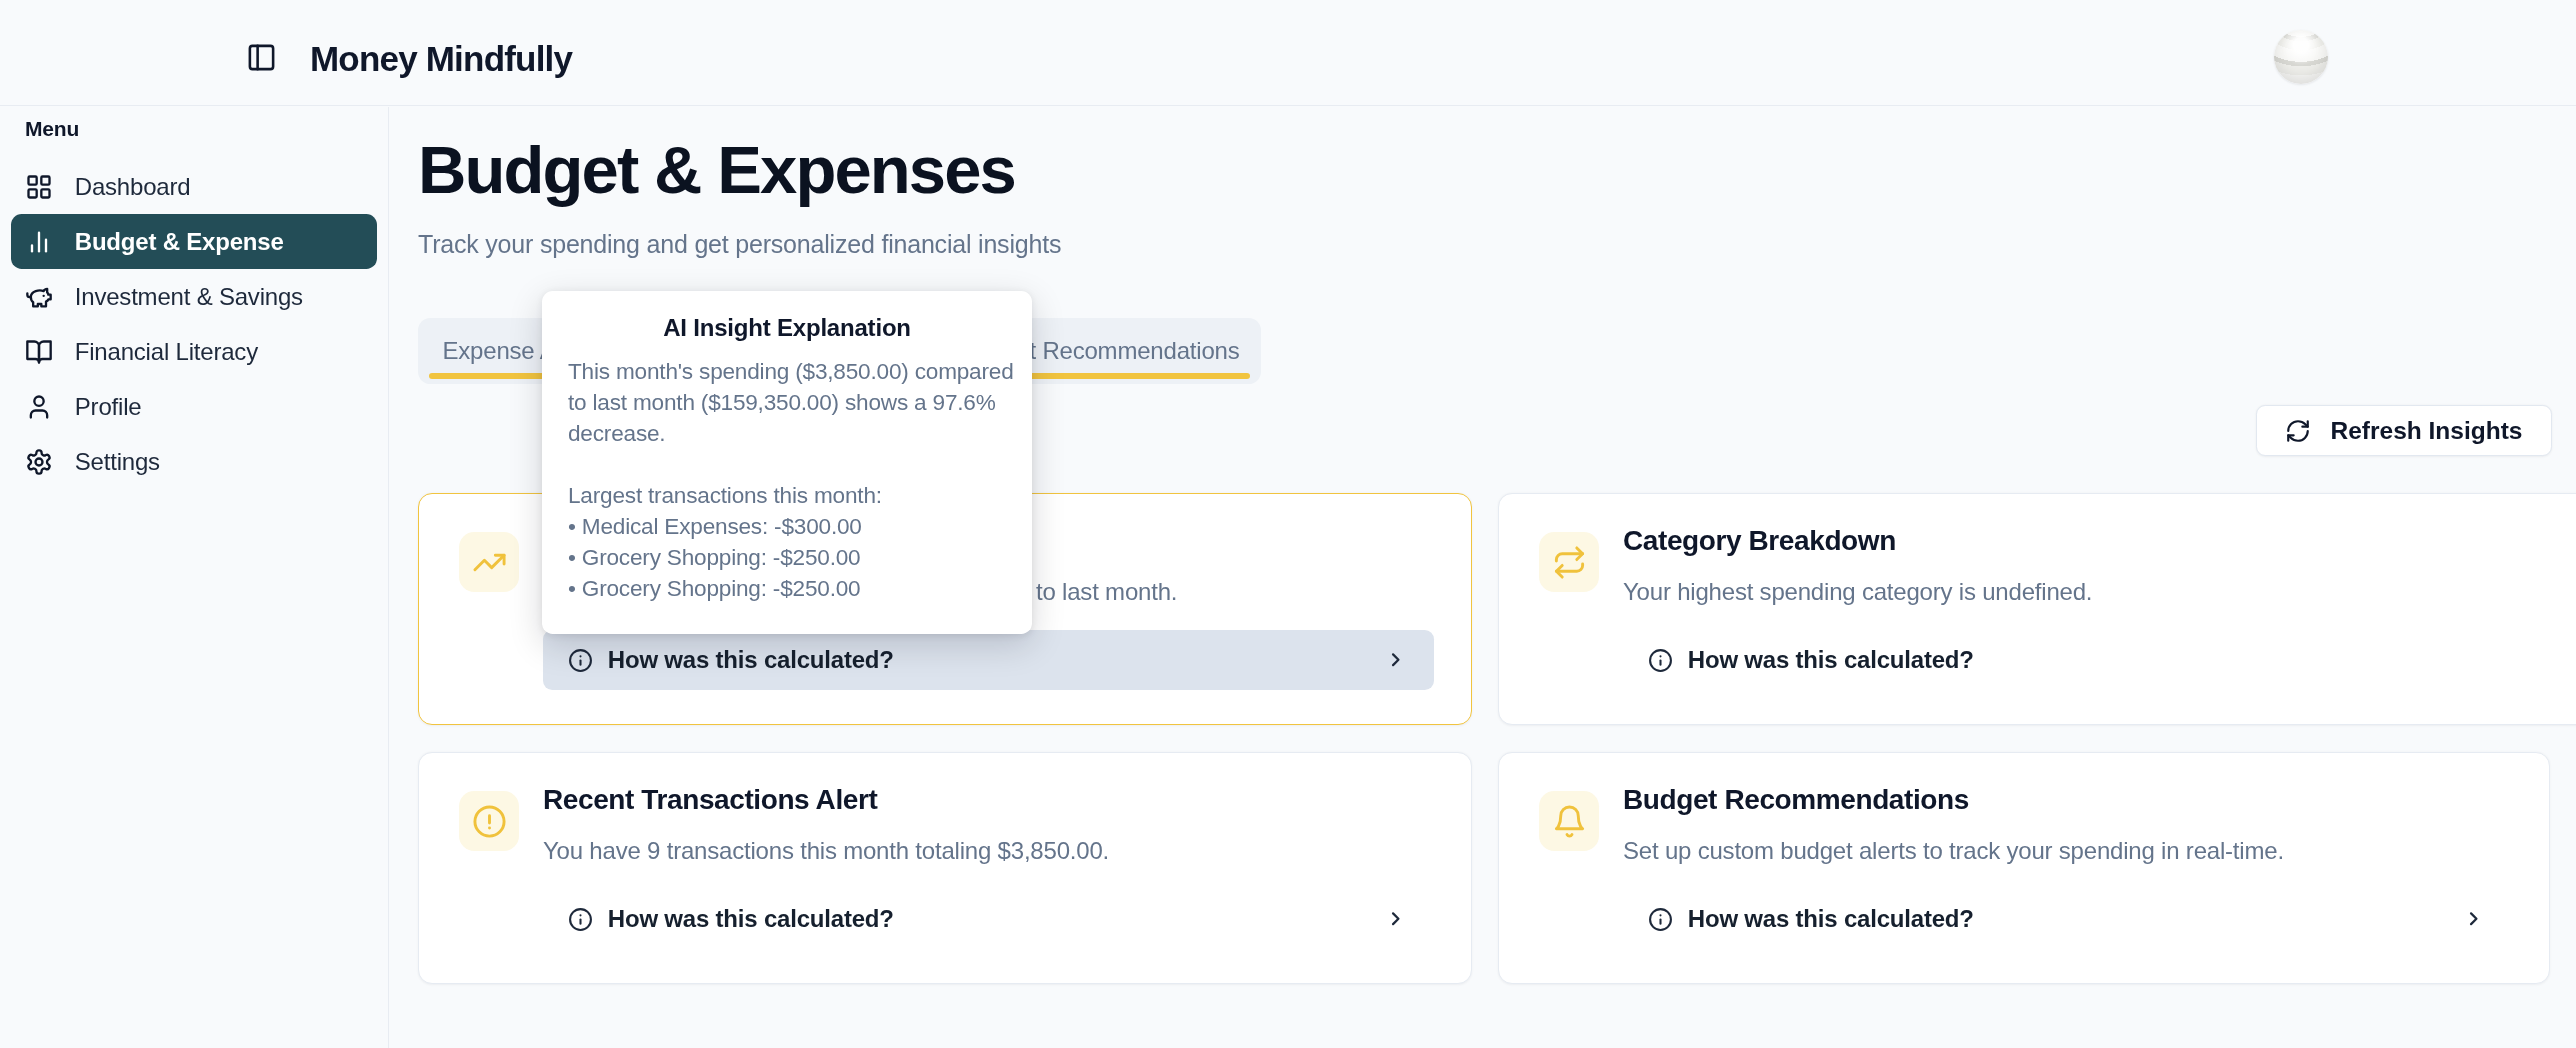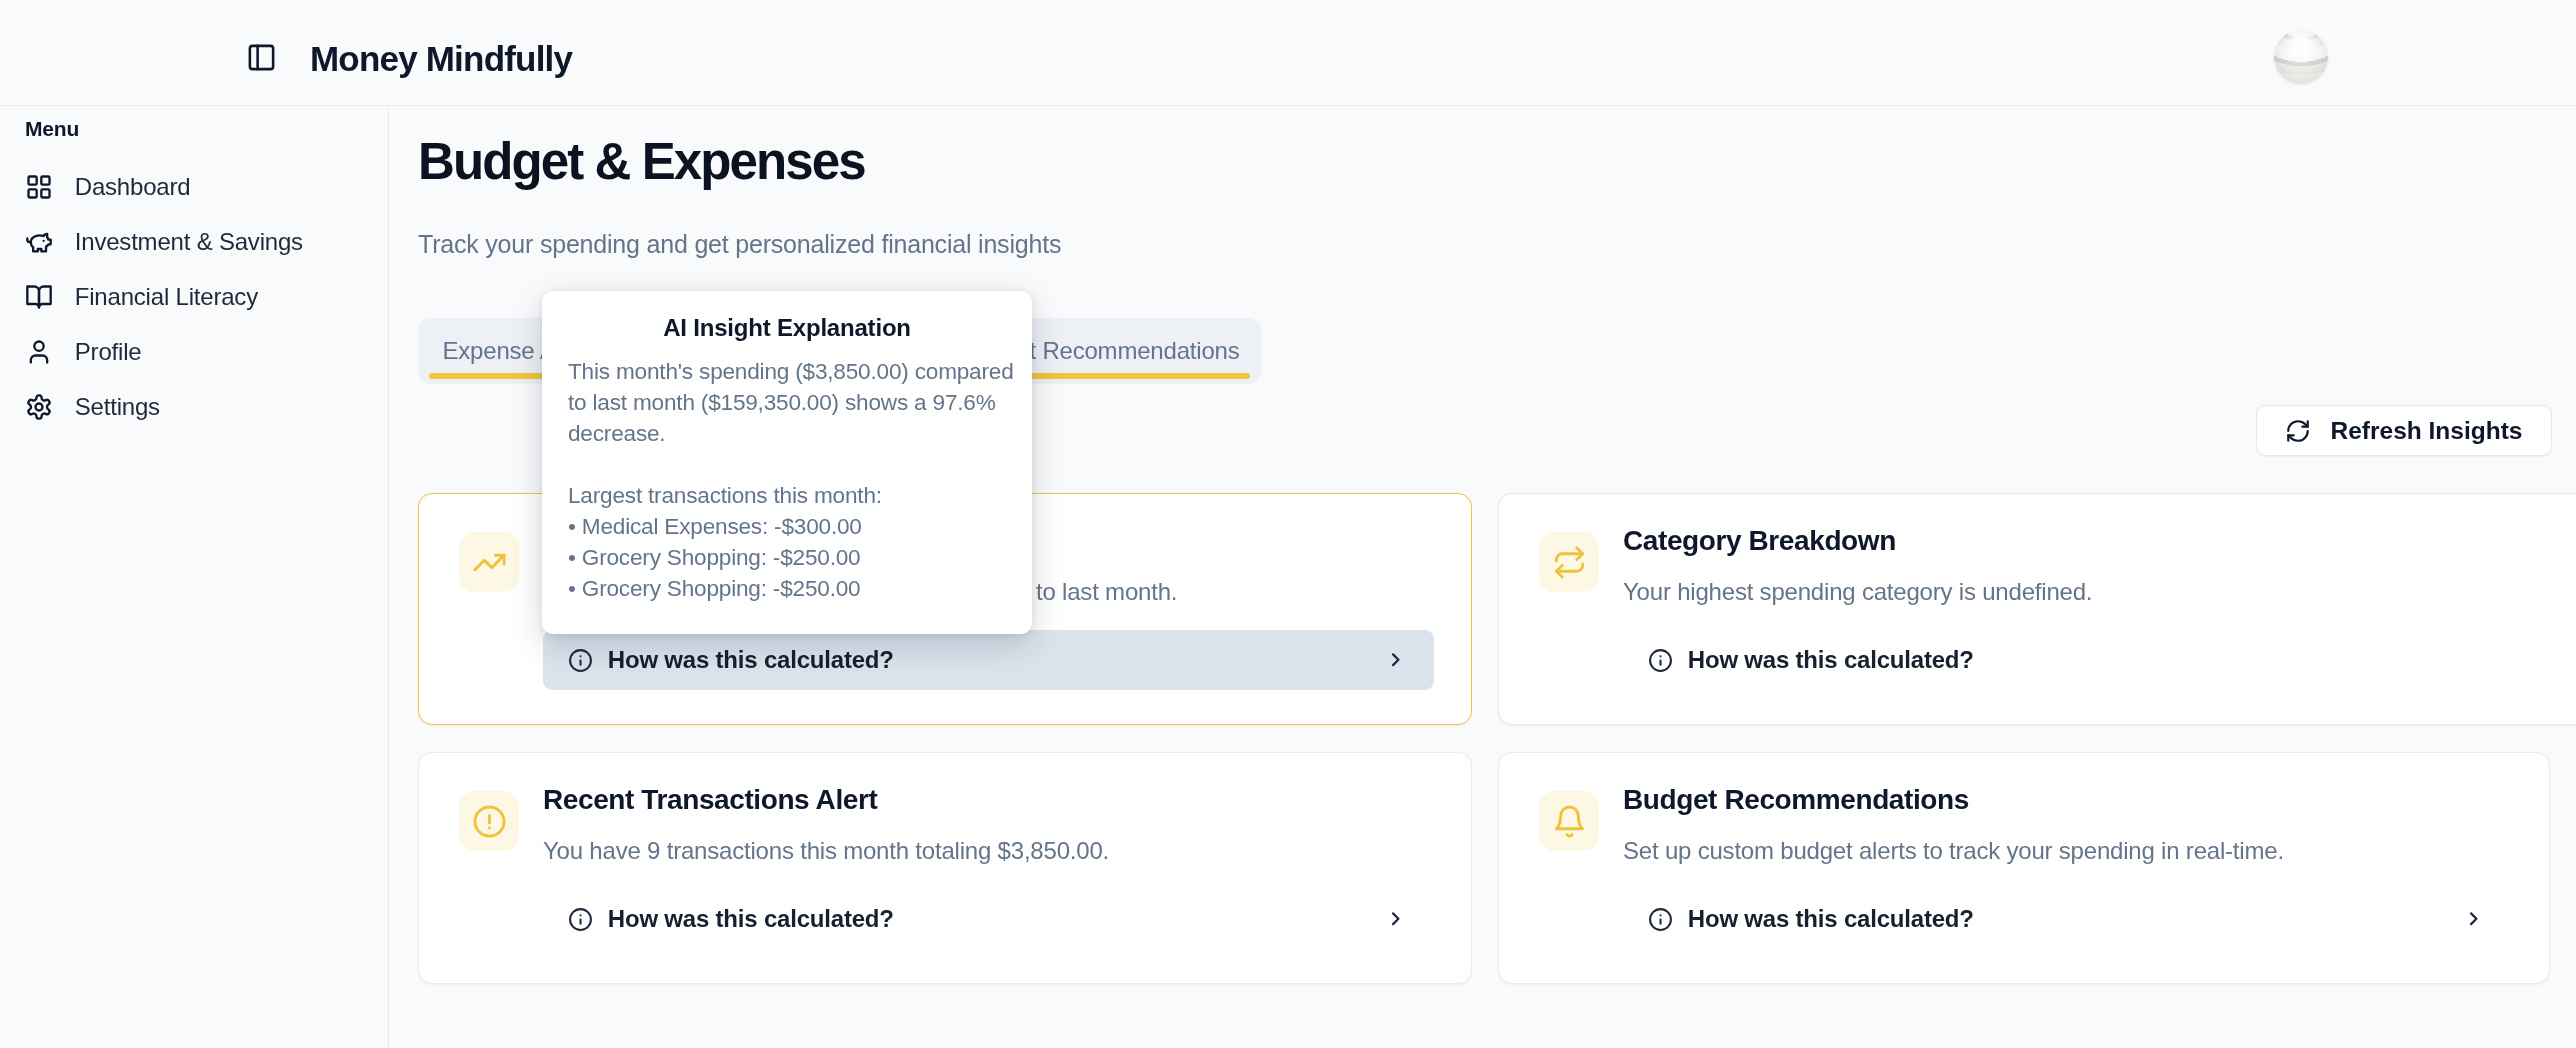--- a/index.html
+++ b/index.html
@@ -45,21 +45,21 @@
     display:flex; align-items:center; gap:21.5px;
     font-size:24px; font-weight:500; color:#1e293b; cursor:pointer;
   }
   .nav-item svg { width:28px; height:28px; flex:none; color:#0f172a; }
   .nav-item.active { background:#234d57; color:#ffffff; font-weight:700; }
   .nav-item.active svg { color:#ffffff; }
 
   
   .page-title {
     position:absolute; left:418px; top:124px;
-    font-size:51px; font-weight:800; letter-spacing:-1.9px; color:#0b1220; line-height:1;
+    font-size:67px; font-weight:800; letter-spacing:-1.9px; color:#0b1220; line-height:1;
   }
   .page-subtitle { position:absolute; left:418px; top:218px; font-size:25px; color:#64748b; }
 
   .tablist {
     position:absolute; left:418px; top:306px; width:843px; height:66px;
     background:#edf1f6; border-radius:12.3px;
   }
   .tab {
     position:absolute; top:0; height:100%;
     background:none; border:none; cursor:pointer;
@@ -145,20 +145,28 @@
     <div class="menu-label">Menu</div>
     <nav class="nav">
       <div class="nav-item">
         <svg viewBox="0 0 24 24" fill="none" stroke="currentColor" stroke-width="2" stroke-linecap="round" stroke-linejoin="round">
             <rect x="3" y="3" width="7" height="7" rx="1"></rect>
             <rect x="14" y="3" width="7" height="7" rx="1"></rect>
             <rect x="14" y="14" width="7" height="7" rx="1"></rect>
             <rect x="3" y="14" width="7" height="7" rx="1"></rect>
           </svg>
         <span>Dashboard</span>
+      </div>
+      <div class="nav-item active">
+        <svg viewBox="0 0 24 24" fill="none" stroke="currentColor" stroke-width="2" stroke-linecap="round" stroke-linejoin="round">
+            <line x1="6" y1="20" x2="6" y2="15"></line>
+            <line x1="12" y1="20" x2="12" y2="4"></line>
+            <line x1="18" y1="20" x2="18" y2="10"></line>
+          </svg>
+        <span>Budget &amp; Expense</span>
       </div>
       <div class="nav-item">
         <svg viewBox="0 0 24 24" fill="none" stroke="currentColor" stroke-width="2" stroke-linecap="round" stroke-linejoin="round">
             <path d="M19 5c-1.5 0-2.8 1.4-3 2-3.5-1.5-11-.3-11 5 0 1.8 0 3 2 4.5V20h4v-2h3v2h4v-4c1-.5 1.7-1 2-2h2v-4h-2c0-1-.5-1.5-1-2V5z"></path>
             <path d="M2 9v1c0 1.1.9 2 2 2h1"></path>
             <path d="M16 11h.01"></path>
           </svg>
         <span>Investment &amp; Savings</span>
       </div>
       <div class="nav-item">

